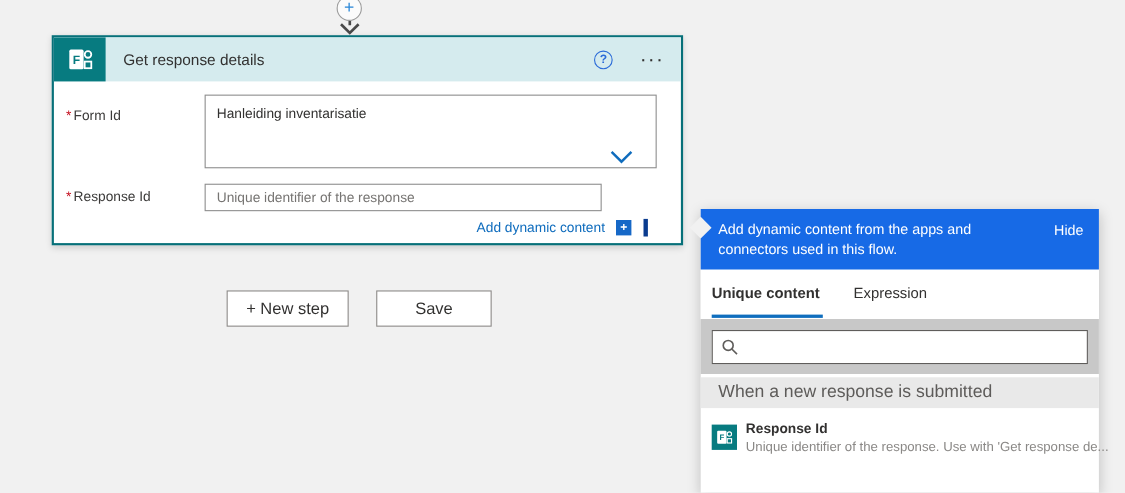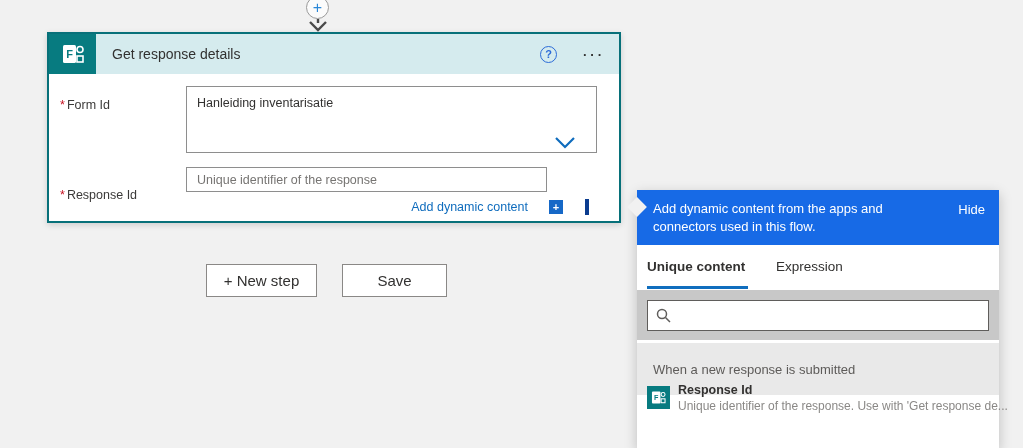--- a/index.html
+++ b/index.html
@@ -19,29 +19,29 @@
   .icon-block { width:47px; height:100%; background:#077b80; display:flex; align-items:center; justify-content:center; flex:0 0 47px; }
   .card-title { margin-left:16px; font-size:14px; color:#323130; }
   .header-right { position:absolute; right:14px; top:0; height:100%; display:flex; align-items:center; gap:26px; }
   .help-icon { width:17px; height:17px; border:1.5px solid #2b6bd8; border-radius:50%; color:#2b6bd8;
                font-size:11px; display:flex; align-items:center; justify-content:center; font-weight:bold; cursor:pointer; }
   .ellipsis-icon { color:#323130; font-size:13px; font-weight:bold; letter-spacing:3px; cursor:pointer; }
 
   .card-body { position:relative; width:100%; height:147px; }
   .field-label { position:absolute; left:11px; font-size:12.5px; color:#3b3a39; }
   .req { color:#c50f1f; margin-right:2px; }
-  .lbl-1 { top:24px; } .lbl-2 { top:98px;margin-top:16px; }
+  .lbl-1 { top:24px; } .lbl-2 { top:98px; }
   .box-multiline { position:absolute; left:137px; top:12px; width:411px; height:67px;
                    border:1px solid #8e8e8e; background:#fff; font-size:12.5px; padding:9px 10px; color:#323130; }
   .box-chevron { position:absolute; right:20px; bottom:3px; cursor:pointer; }
   .box-single { position:absolute; left:137px; top:93px; width:361px; height:25px;
                 border:1px solid #8e8e8e; background:#fff; font-size:12.5px; padding:0 10px;
                 font-family:"Liberation Sans", sans-serif; color:#323130; outline:none; }
   .box-single::placeholder { color:#767472; opacity:1; }
-  .adc-row { position:absolute; right:30px; top:125px; display:flex; align-items:center; gap:21px; cursor:pointer; }
+  .adc-row { position:absolute; right:30px; top:125px; display:flex; align-items:center; gap:10px; cursor:pointer; }
   .adc-link { color:#0f6cbd; font-size:12.5px; }
   .adc-ico-plus { width:14px; height:14px; background:#1668c7; color:#fff; font-size:11px; font-weight:bold;
                   display:flex; align-items:center; justify-content:center; line-height:1; }
   .adc-ico-bar { width:4px; height:16px; background:#0b3c8f; margin-left:1px; }
 
   
   .btn { position:absolute; height:33px; background:#fff; border:1px solid #8a8886; font-size:15px;
          color:#323130; font-family:"Liberation Sans", sans-serif; cursor:pointer; }
   .btn-newstep { left:206px; top:264px; width:111px; }
   .btn-save { left:342px; top:264px; width:105px; }
@@ -57,22 +57,22 @@
   .tabs { position:relative; height:45px; background:#fff; }
   .tab { position:absolute; top:14px; font-size:13.5px; color:#323130; cursor:pointer; }
   .tab-1 { left:10px; font-weight:bold; }
   .tab-2 { left:139px; }
   .tab-underline { position:absolute; left:10px; top:41px; width:101px; height:3px; background:#106ebe; }
   .search-wrap { position:absolute; top:100px; left:0; width:100%; height:50px; background:#c8c8c8; }
   .search-box { position:absolute; left:10px; right:10px; top:10px; height:31px; background:#fff;
                 border:1px solid #5f5d5b; display:flex; align-items:center; padding:0 8px; gap:9px; }
   .search-input { border:none; outline:none; flex:1; font-size:13px; color:#484644; font-family:"Liberation Sans", sans-serif; background:transparent; }
   .search-input::placeholder { color:#484644; opacity:1; }
-  .group-band { position:absolute; top:153px; left:0; width:100%; height:52px; background:#e9e9e9;
-                display:flex; align-items:center; padding-left:16px; font-size:13px; color:#5d5b59; }
+  .group-band { position:absolute; top:153px; left:0; width:100%; height:28px; background:#e9e9e9;
+                display:flex; align-items:center; padding-left:16px; font-size:16px; color:#5d5b59; }
   .dc-item { position:absolute; top:193px; left:0; width:100%; height:48px; cursor:pointer; }
   .dc-item-icon { position:absolute; left:10px; top:3px; width:23px; height:23px; background:#077b80;
                   display:flex; align-items:center; justify-content:center; }
   .dc-item-title { position:absolute; left:41px; top:0; font-size:12.5px; font-weight:bold; color:#323130; }
   .dc-item-desc { position:absolute; left:41px; top:16px; font-size:12px; color:#8a8886; white-space:nowrap; }
 </style>
 </head>
 <body>
 
 <div class="connector">

